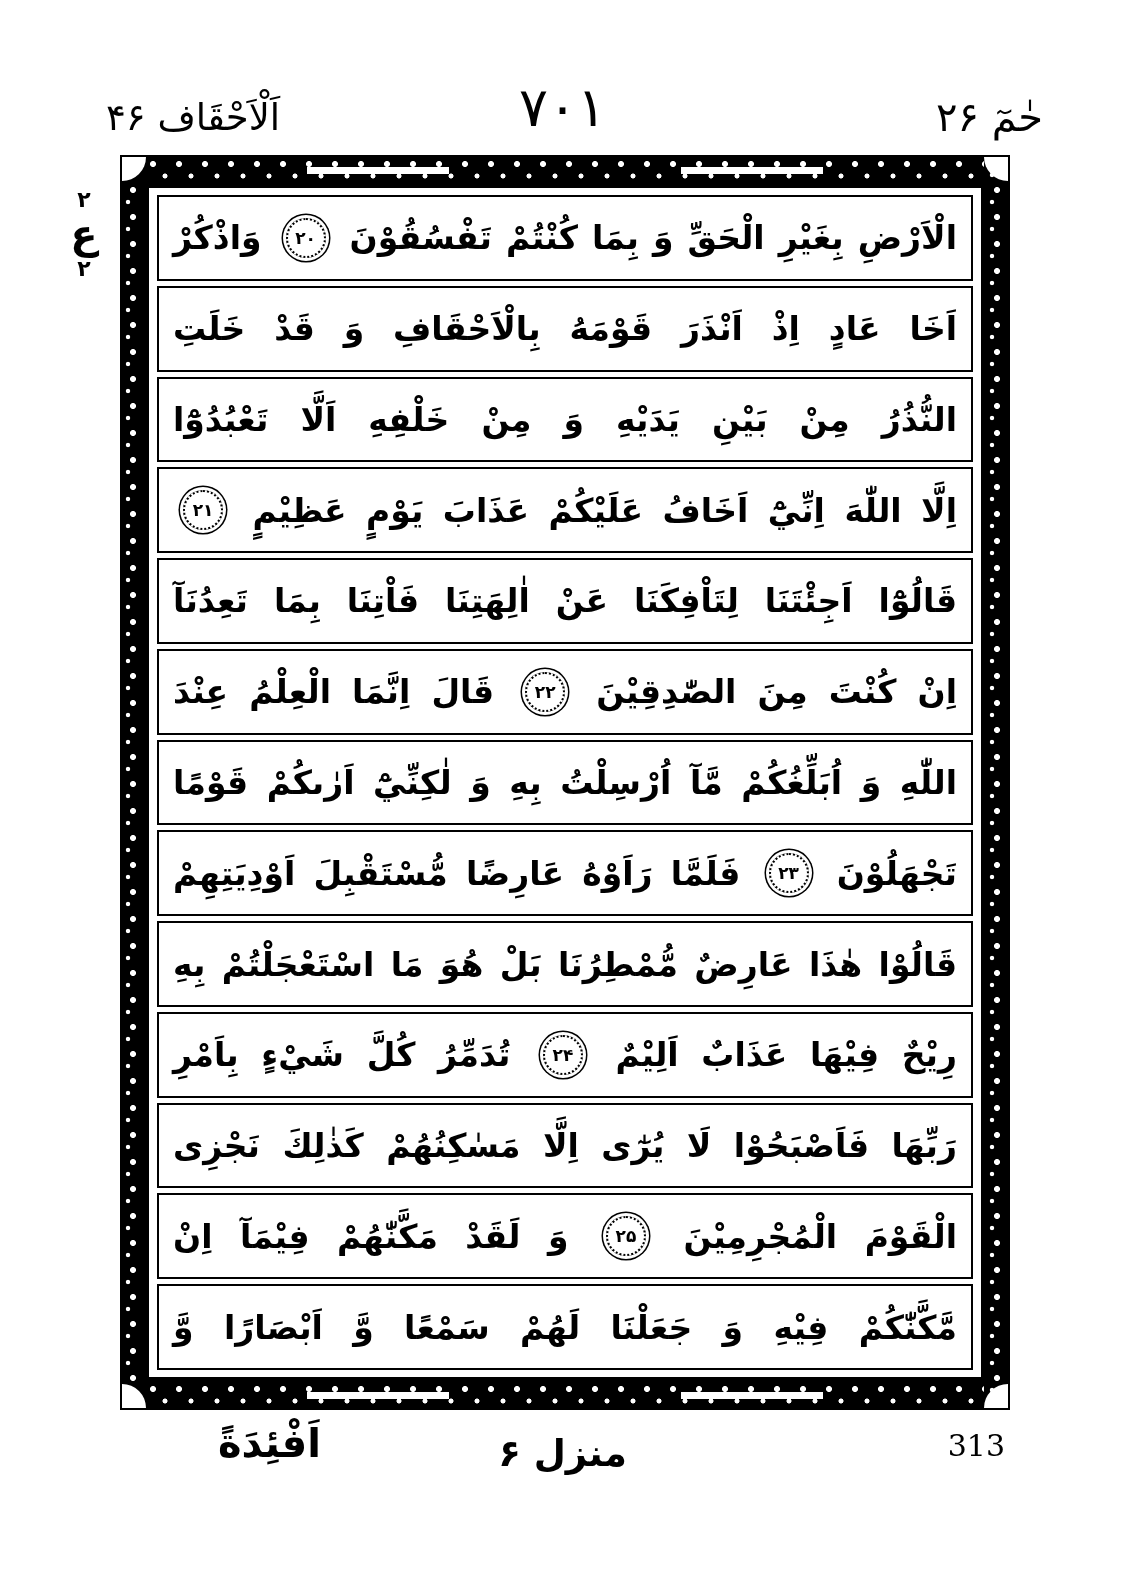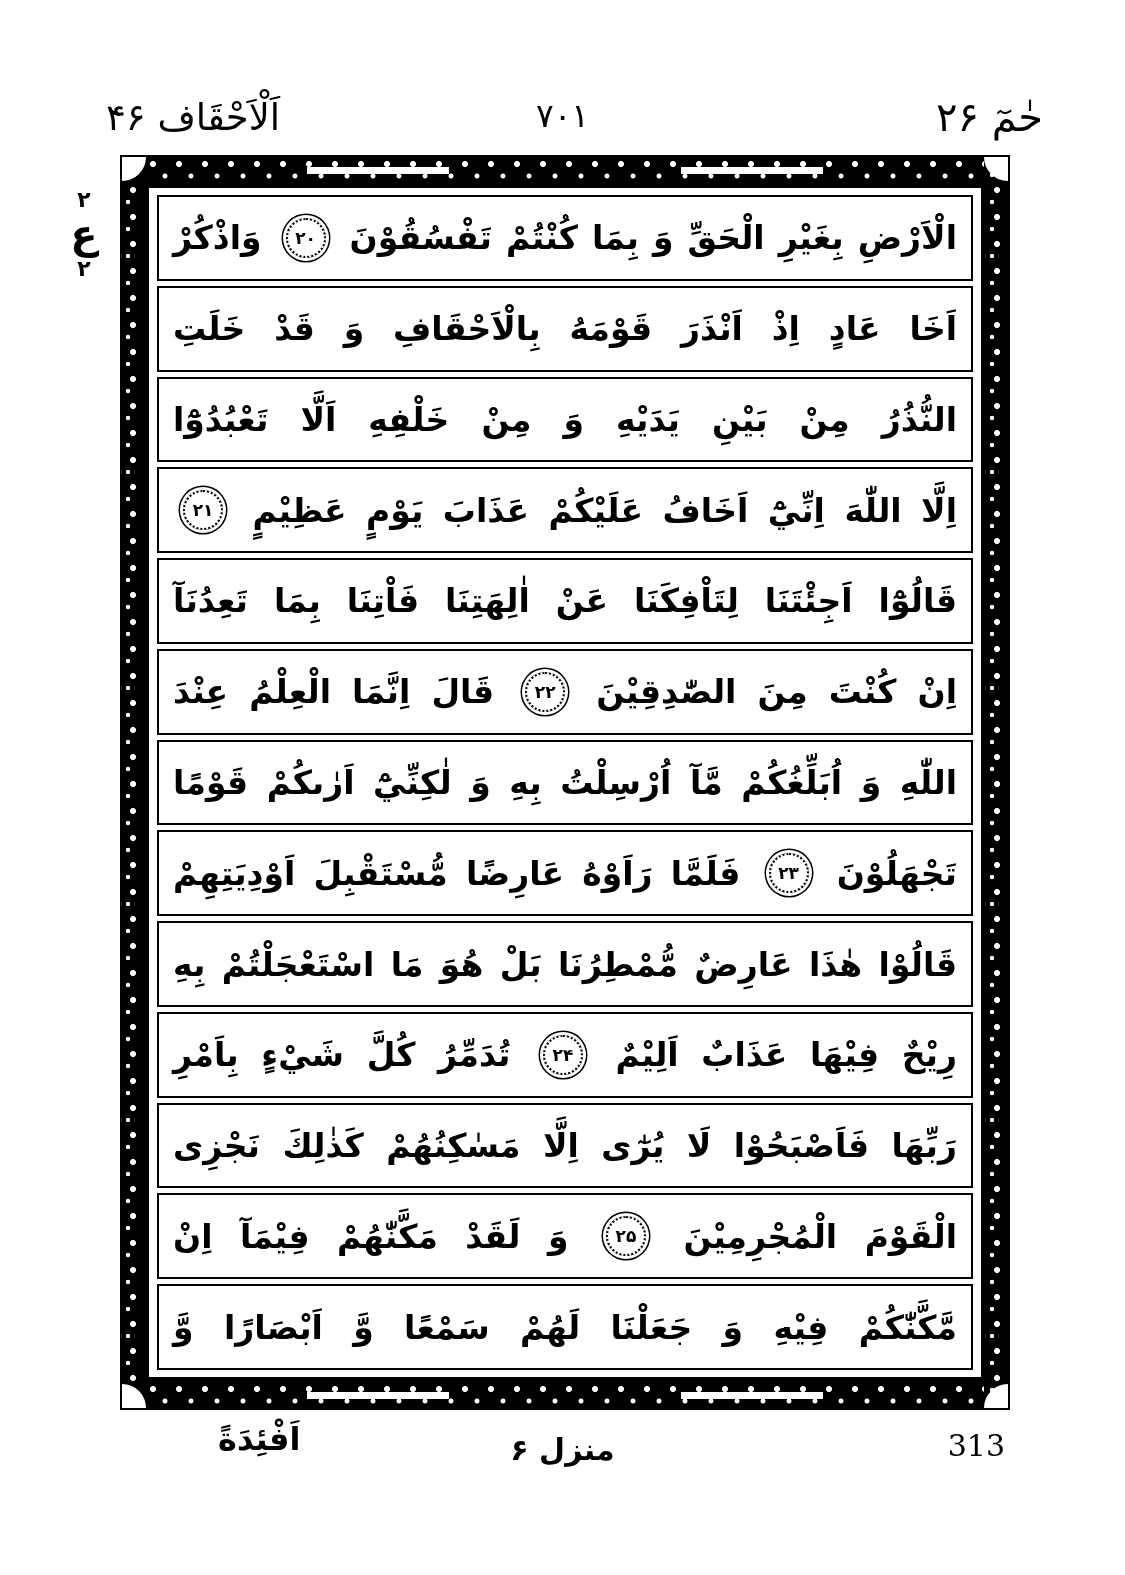--- a/index.html
+++ b/index.html
@@ -7,21 +7,21 @@
   body {
     position:relative;
     font-family:"DejaVu Sans", sans-serif;
     color:#000;
     overflow:hidden;
   }
 
   
   .hdr { position:absolute; direction:rtl; font-weight:normal; white-space:nowrap; }
   .hdr-surah  { top:96px;  left:106px;  font-size:37px; }
-  .hdr-pageno { top:96px;  left:50%; transform:translateX(-50%); font-size:33px; }
+  .hdr-pageno { top:76px;  left:50%; transform:translateX(-50%); font-size:54px; }
   .hdr-juz    { top:94px;  right:82px; font-size:40px; }
 
   
   .ruku {
     position:absolute; left:58px; top:188px; width:52px;
     display:flex; flex-direction:column; align-items:center;
     direction:rtl; font-weight:bold; line-height:1.05;
   }
   .ruku .n { font-size:22px; }
   .ruku .ain { font-size:40px; margin:2px 0; }
@@ -80,22 +80,22 @@
     flex:0 0 auto;
     width:40px; height:40px; border-radius:50%;
     border:2px dotted #000;
     box-shadow:0 0 0 3px #fff, 0 0 0 4.5px #000;
     display:flex; align-items:center; justify-content:center;
     font-size:17px; font-weight:bold; margin:8px 10px;
   }
 
   
   .ftr { position:absolute; direction:rtl; font-weight:bold; white-space:nowrap; }
-  .ftr-catchword { top:1420px; left:218px; font-size:32px; }
-  .ftr-manzil    { top:1432px; left:50%; transform:translateX(-50%); font-size:30px; }
+  .ftr-catchword { top:1420px; left:218px; font-size:40px; }
+  .ftr-manzil    { top:1432px; left:50%; transform:translateX(-50%); font-size:37px; }
   .ftr-pageno    { top:1428px; right:120px; font-size:30px; font-weight:normal;
                    font-family:"DejaVu Serif", serif; direction:ltr; }
 </style>
 </head>
 <body>
 
 <div class="hdr hdr-surah">اَلْاَحْقَاف ۴۶</div>
 <div class="hdr hdr-pageno">۷۰۱</div>
 <div class="hdr hdr-juz">حٰمٓ ۲۶</div>
 

